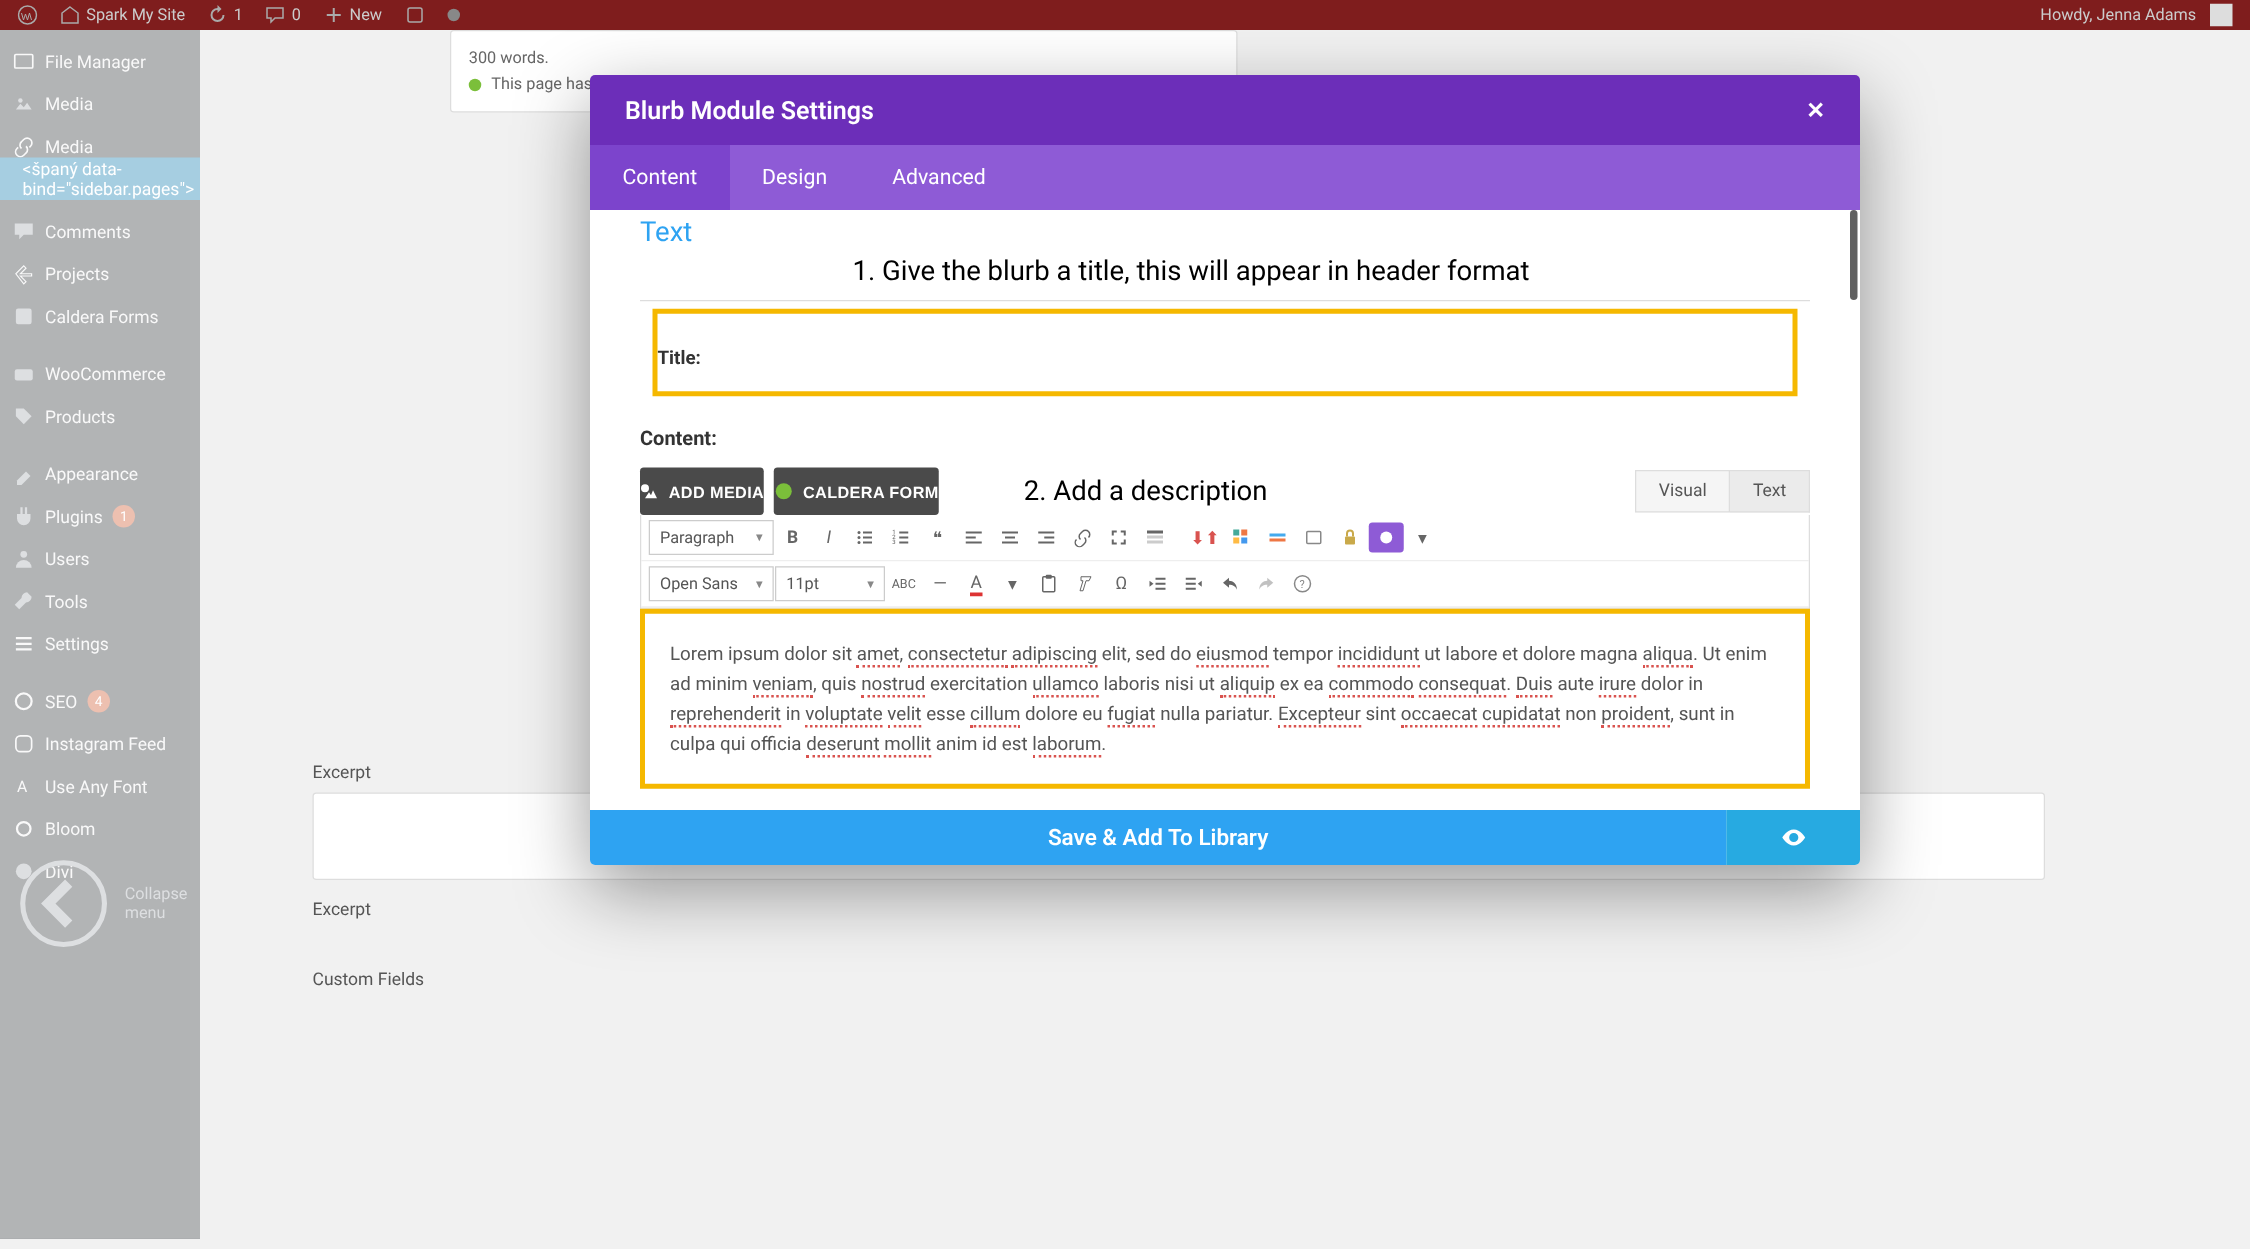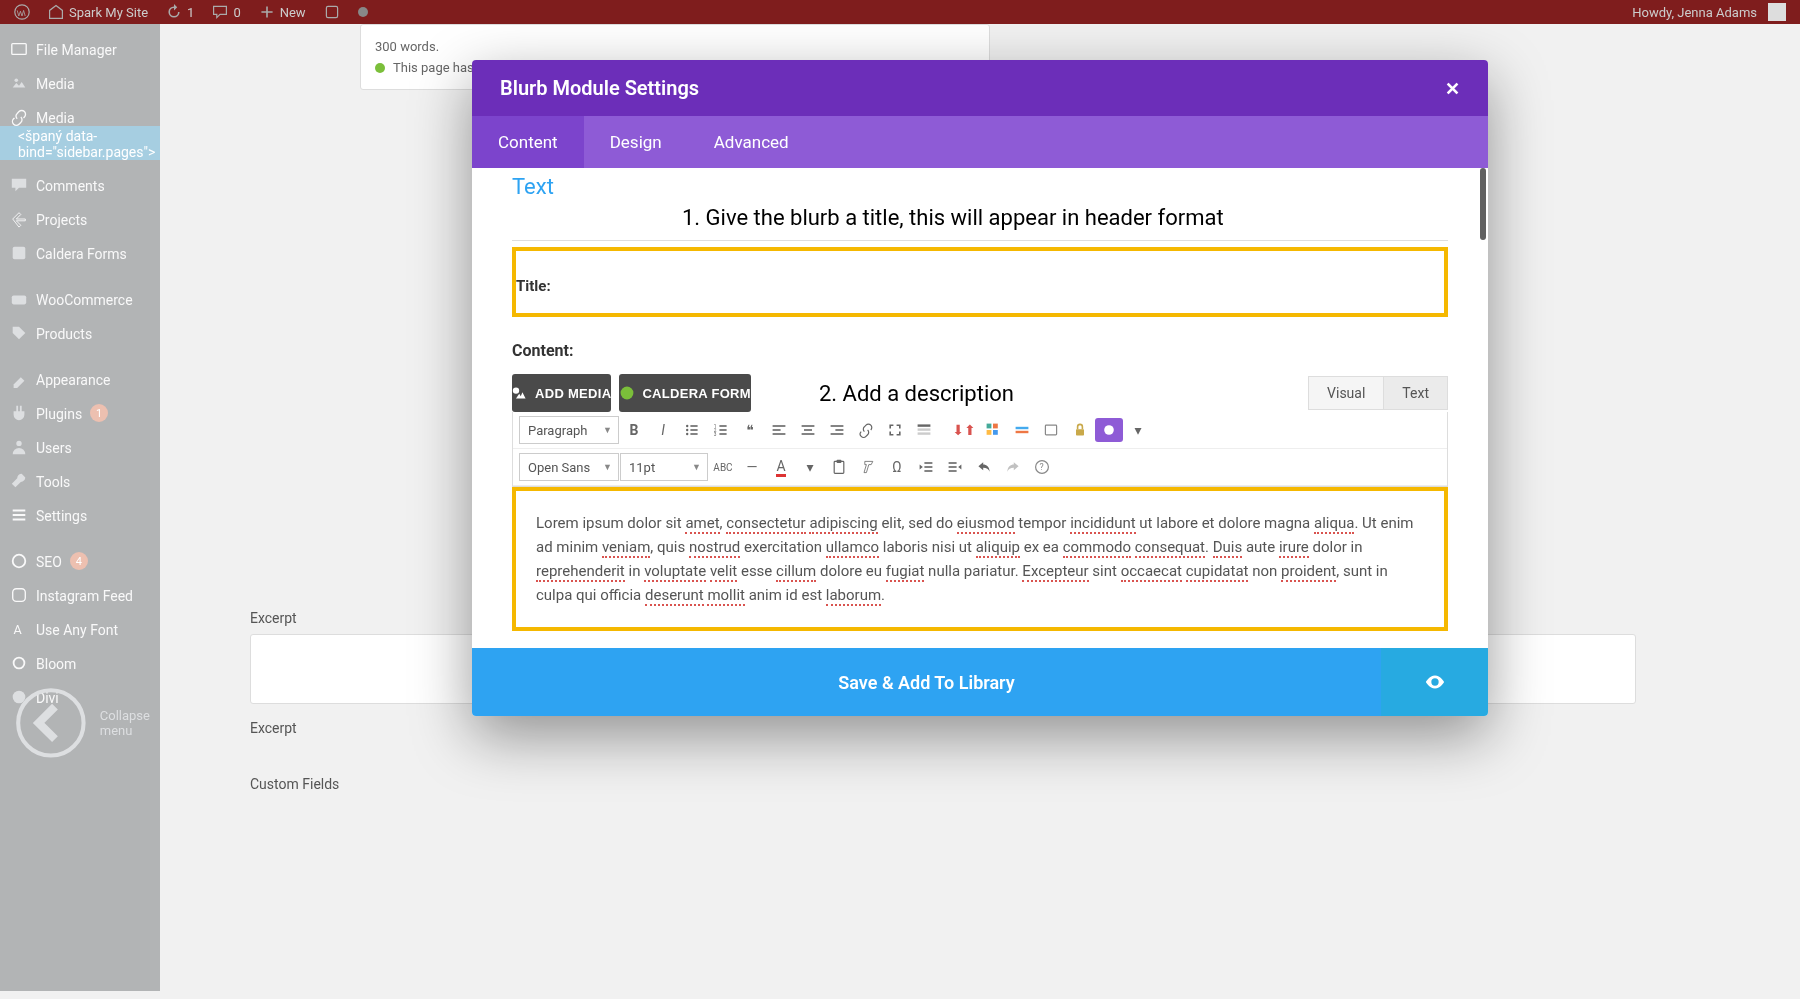--- a/index.html
+++ b/index.html
@@ -31,21 +31,21 @@
 .mhead .close{cursor:pointer;font-size:18px}
 .mtabs{background:#8e5bd6;display:flex}
 .mtab{padding:16px 26px;color:#fff;font-size:17px;cursor:pointer}
 .mtab.active{background:#7c44cc}
 .mbody{padding:0;height:480px;overflow-y:auto;position:relative}
 .scrollind{position:absolute;right:2px;top:0;width:6px;height:72px;background:#606060;border-radius:3px}
 .section{padding:0 40px}
 .text-link{color:#2ea3f2;font-size:22px;font-weight:400;padding:6px 0 2px}
 .instr{font-size:22px;color:#000;font-weight:400;margin:4px 0 10px 170px}
 .instr2{font-size:22px;color:#000;font-weight:400}
-.hl-box{border:4px solid #f5b800;padding:18px 0 18px 0;margin:0 0 24px}
+.hl-box{border:4px solid #f5b800;padding:18px 0 18px 0;margin:0 10px 24px}
 .field-row{display:flex;align-items:flex-start;padding:0 0 0 0}
 .field-label{width:224px;font-weight:700;font-size:15px;padding:8px 0 0}
 .field-input-wrap{flex:1}
 .t-input{width:100%;height:38px;border:none;background:#f1f1f1;padding:0 12px;font-size:14px;font-weight:500;color:#555;border-radius:3px}
 .helper{font-style:italic;color:#999;font-size:14px;margin-top:12px}
 .content-label{font-weight:700;font-size:16px;margin-bottom:14px}
 .tb-row{display:flex;gap:8px;align-items:center}
 .darkbtn{background:#4a4a4a;color:#fff;border:none;border-radius:3px;height:38px;padding:0 0;font-size:13px;font-weight:700;letter-spacing:.3px;display:flex;align-items:center;gap:7px;cursor:pointer}
 .darkbtn svg{width:16px;height:16px;fill:#fff}
 .editor-tabs{margin-left:auto;display:flex}
@@ -55,21 +55,21 @@
 .toolbars{border:1px solid #ddd;border-top:none}
 .tbar{display:flex;align-items:center;padding:4px 6px;gap:1px;border-bottom:1px solid #eee}
 .sel{border:1px solid #ccc;background:#fff;height:28px;padding:0 24px 0 8px;font-size:13px;color:#555;position:relative;display:flex;align-items:center;min-width:100px;cursor:pointer}
 .sel::after{content:"▼";position:absolute;right:6px;font-size:9px;color:#888}
 .ticon{width:28px;height:24px;display:flex;align-items:center;justify-content:center;color:#666;cursor:pointer;border-radius:2px;font-size:14px}
 .ticon svg{width:16px;height:16px;fill:#666}
 .ticon.purple{background:#8e5bd6;border-radius:3px}
 .ticon.purple svg{fill:#fff}
 .editor-body{border:4px solid #f5b800;padding:20px;font-size:15px;line-height:1.6;color:#555}
 .spellerr{border-bottom:2px dotted #d9534f}
-.mfoot{display:flex;height:68px}
+.mfoot{display:flex;height:44px}
 .fbtn{display:flex;align-items:center;justify-content:center;color:#fff;font-size:18px;font-weight:600;cursor:pointer}
 .fbtn.blue{background:#2ea3f2;flex:1.4}
 .fbtn.eye{background:#27aae1;width:107px}
 .fbtn.green{background:#6ccb5f;flex:1.5}
 .fbtn svg{width:22px;height:22px;fill:#fff}
 .circ{display:inline-block;width:10px;height:10px;border-radius:50%;background:#888}
 .avatar{width:18px;height:18px;background:#ddd;margin-left:6px}
 hr.rule{border:none;border-top:1px solid #ddd;margin:6px 0}
 </style>
 </head>

